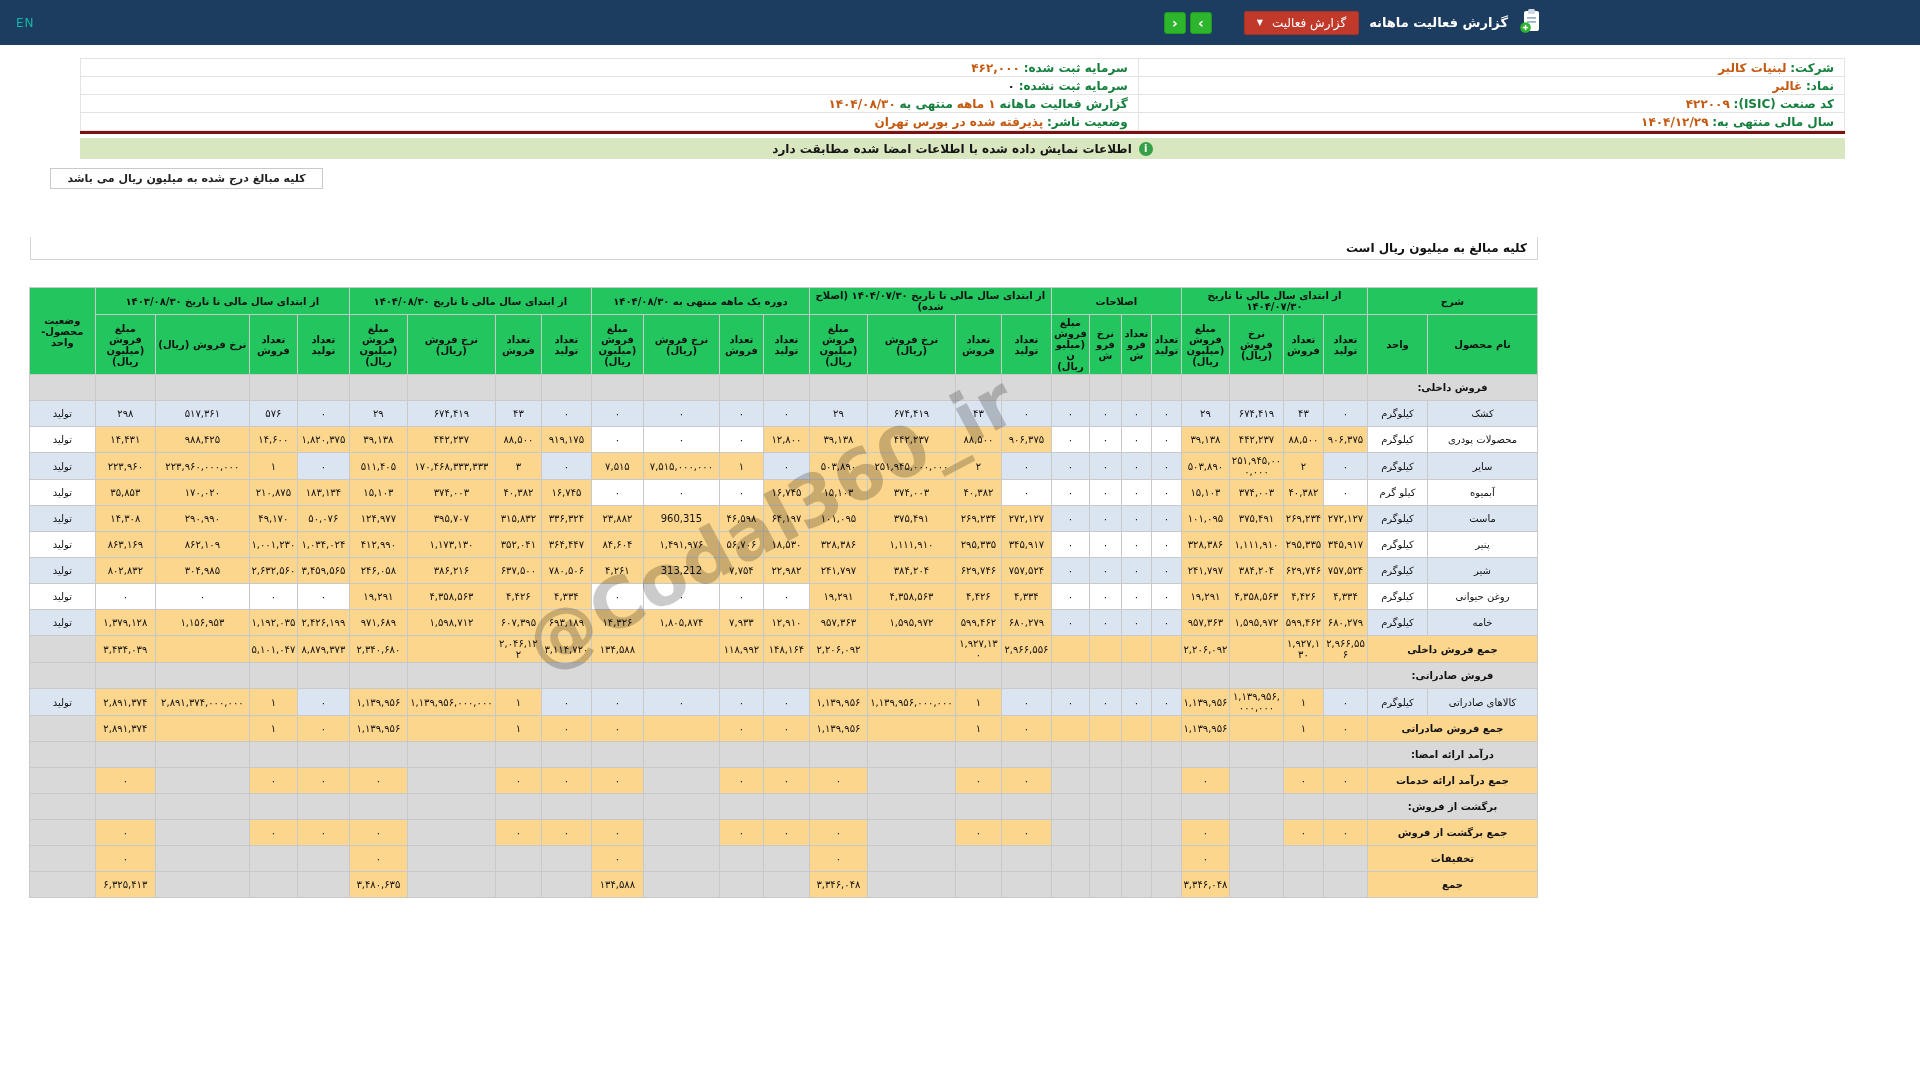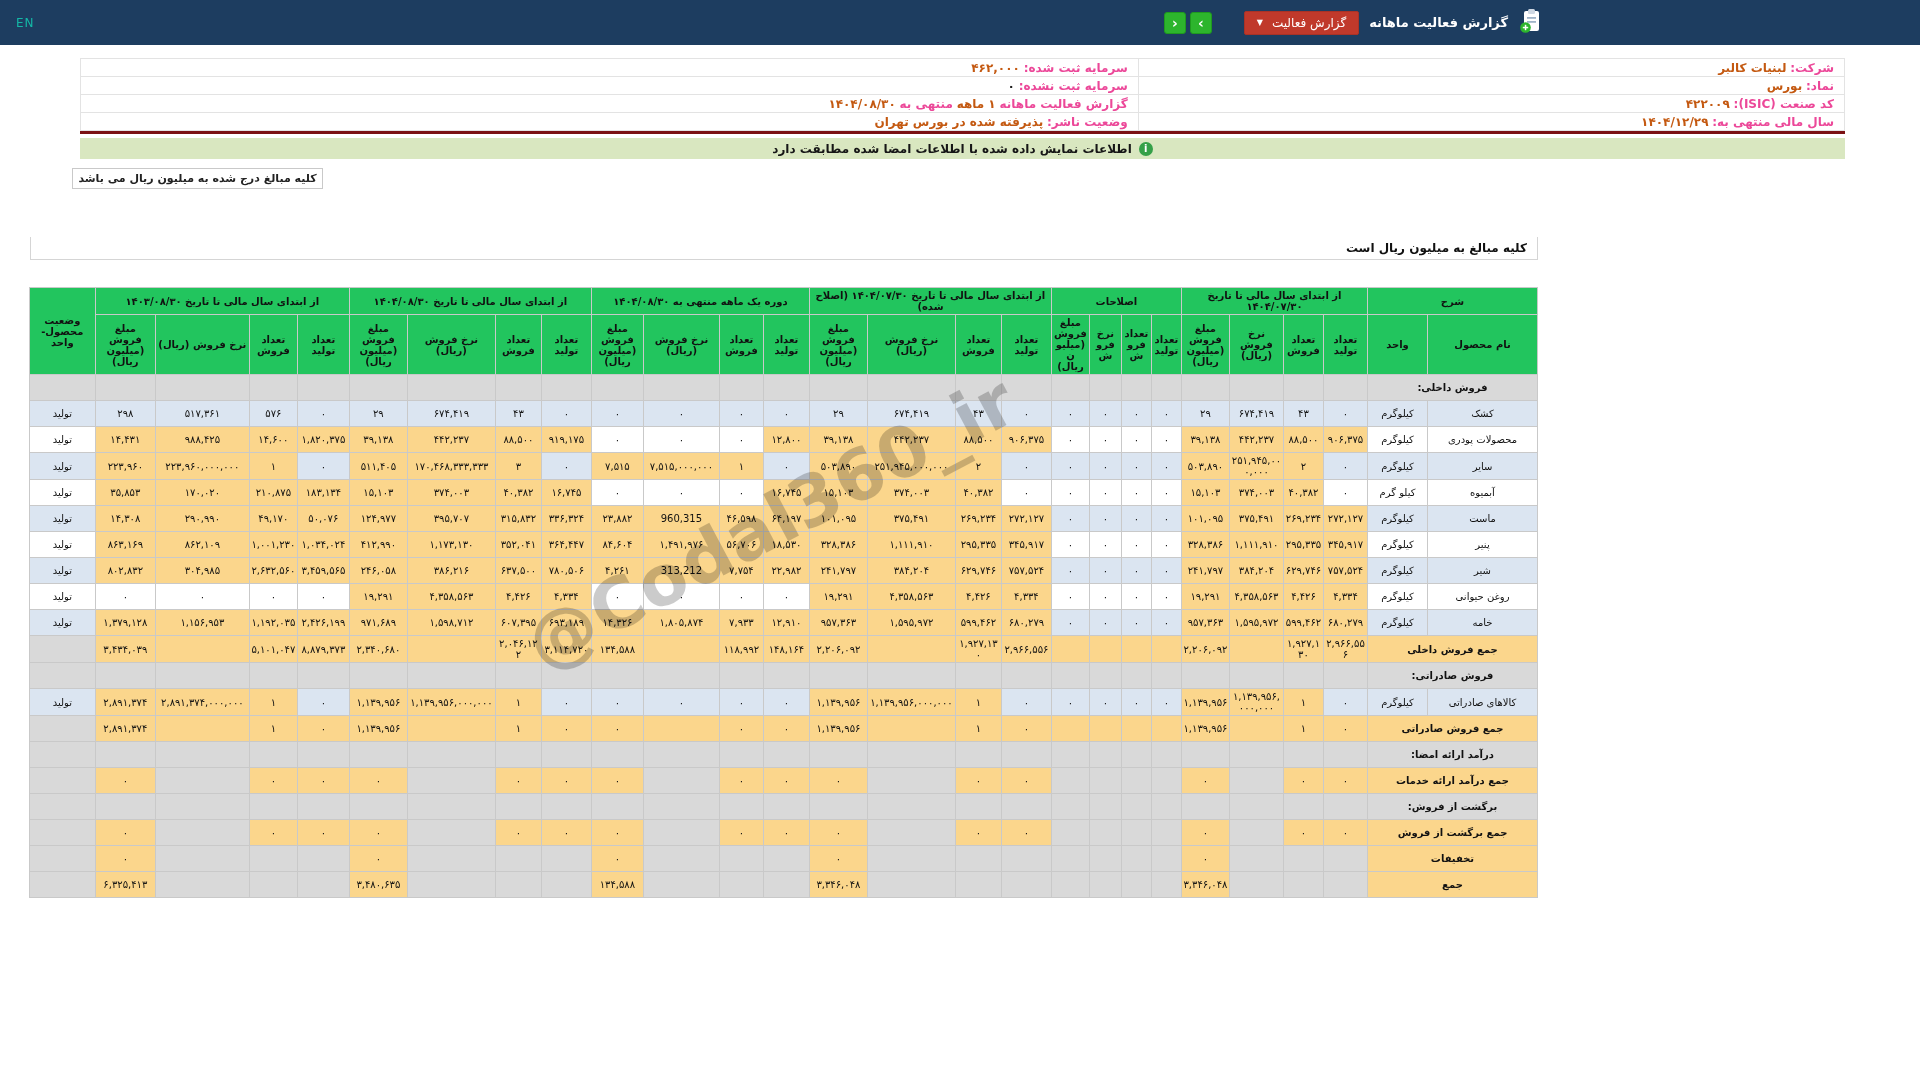--- a/index.html
+++ b/index.html
@@ -16,31 +16,31 @@
   .chev{font-size:8px;line-height:1}
   .nav-arrows{display:flex;gap:4px;margin-right:22px}
   .arrow-btn{width:22px;height:22px;background:#2db52d;border:1px solid #1f9a1f;border-radius:3px;
     color:#fff;font-weight:700;font-size:14px;line-height:1;display:flex;align-items:center;
     justify-content:center;cursor:pointer;font-family:inherit}
   .nav-lang{color:#14b8a6;font-size:12px;text-decoration:none;letter-spacing:1px}
   
   .info-wrap{margin:13px 75px 0 80px;border-bottom:3px solid #7b1113}
   .info-table{width:100%;border-collapse:collapse;font-size:12px}
   .info-table td{border:1px solid #e3e3e3;padding:1px 10px;height:18px;background:#fff}
-  .lbl-b{font-weight:700;color:#ec4899}
+  .lbl-b{font-weight:700;color:#15803d}
   .val-o{color:#c45911;font-weight:700}
   .val-d{color:#1d1d1d;font-weight:700}
   
   .signed-banner{margin:4px 75px 0 80px;background:#d9e7c0;color:#161616;font-size:12px;
     font-weight:700;text-align:center;padding:2px 0;display:flex;align-items:center;
     justify-content:center;gap:7px;height:21px}
   .info-icon{width:14px;height:14px;border-radius:50%;background:#35a048;color:#fff;font-size:10px;
     font-weight:700;display:inline-flex;align-items:center;justify-content:center;flex:0 0 14px}
   
-  .note-box{width:251px;margin:9px 1597px 0 80px;border:1px solid #c9c9c9;background:#fff;
+  .note-box{width:273px;margin:9px 1597px 0 80px;border:1px solid #c9c9c9;background:#fff;
     font-size:11px;font-weight:700;text-align:center;padding:3px 4px;color:#222}
   
   .prod-wrap{width:1508px;margin:48px 382px 0 30px;position:relative}
   .section-bar{background:#29abe2;color:#fff;font-weight:700;font-size:13px;padding:3px 10px;height:22px}
   .subtitle-bar{border:1px solid #d5d5d5;border-top:none;background:#fff;font-weight:700;
     font-size:12px;padding:4px 10px;color:#111}
   .prod-table{border-collapse:collapse;width:1508px;table-layout:fixed;margin-top:27px;background:#fff}
   .prod-table th,.prod-table td{border:1px solid #c9c9c9;font-size:10px;text-align:center;
     vertical-align:middle;padding:2px 1px;overflow:hidden;word-wrap:break-word;color:#111}
   .prod-table th{font-weight:700;background:#22c55e}
@@ -100,21 +100,21 @@
         <span class="val-o">لبنیات کالبر</span>
       </td>
       <td>
         <span class="lbl-b">سرمایه ثبت شده:</span>
         <span class="val-o">۴۶۲,۰۰۰</span>
       </td>
     </tr>
     <tr>
       <td>
         <span class="lbl-b">نماد:</span>
-        <span class="val-o">بورس</span>
+        <span class="val-o">غالبر</span>
       </td>
       <td>
         <span class="lbl-b">سرمایه ثبت نشده:</span>
         <span class="val-d">۰</span>
       </td>
     </tr>
     <tr>
       <td>
         <span class="lbl-b">کد صنعت (ISIC):</span>
         <span class="val-o">۴۲۲۰۰۹</span>

